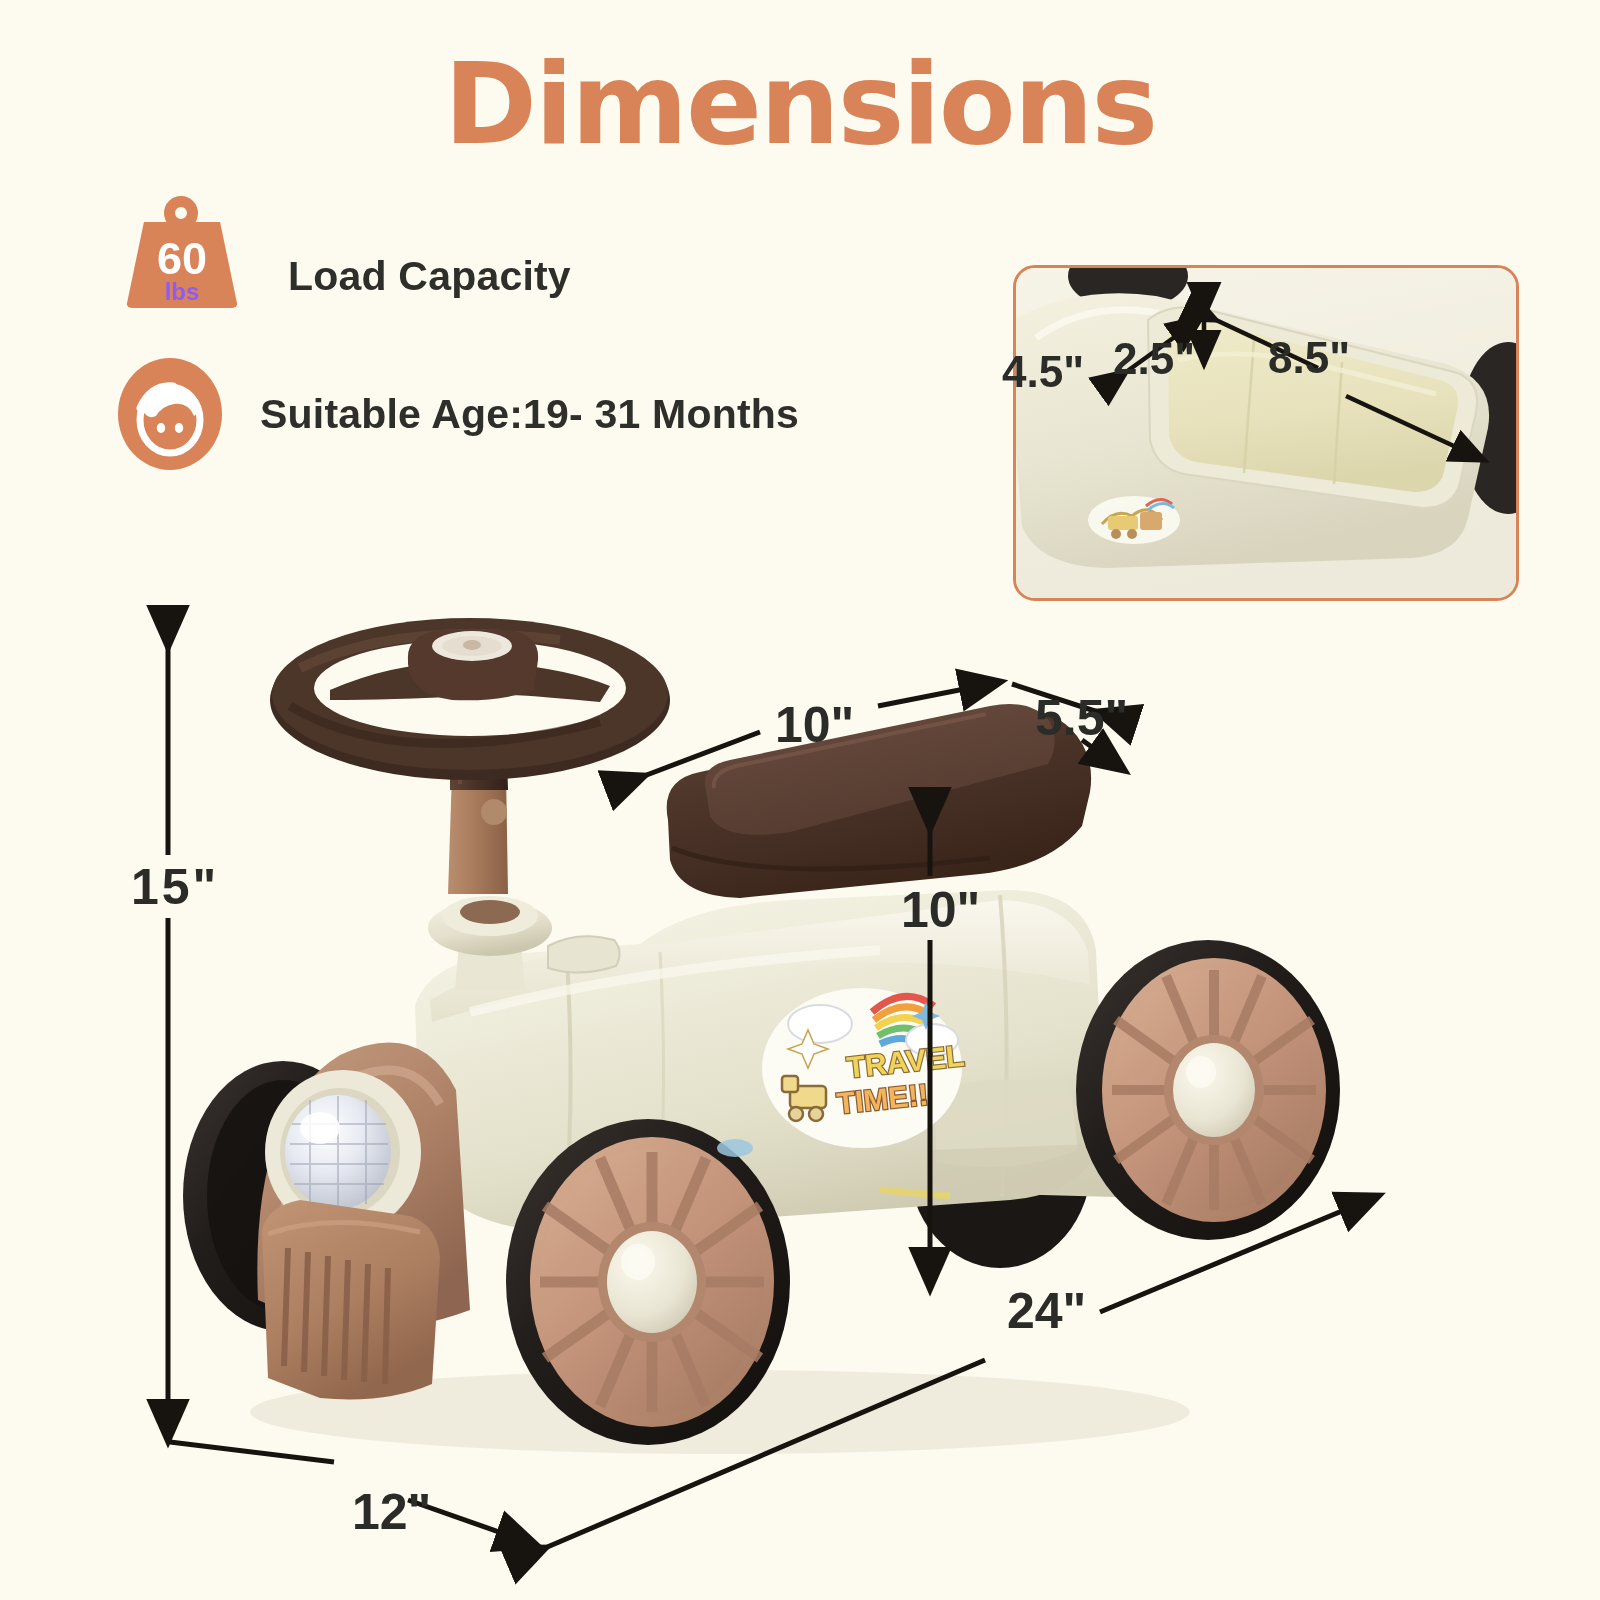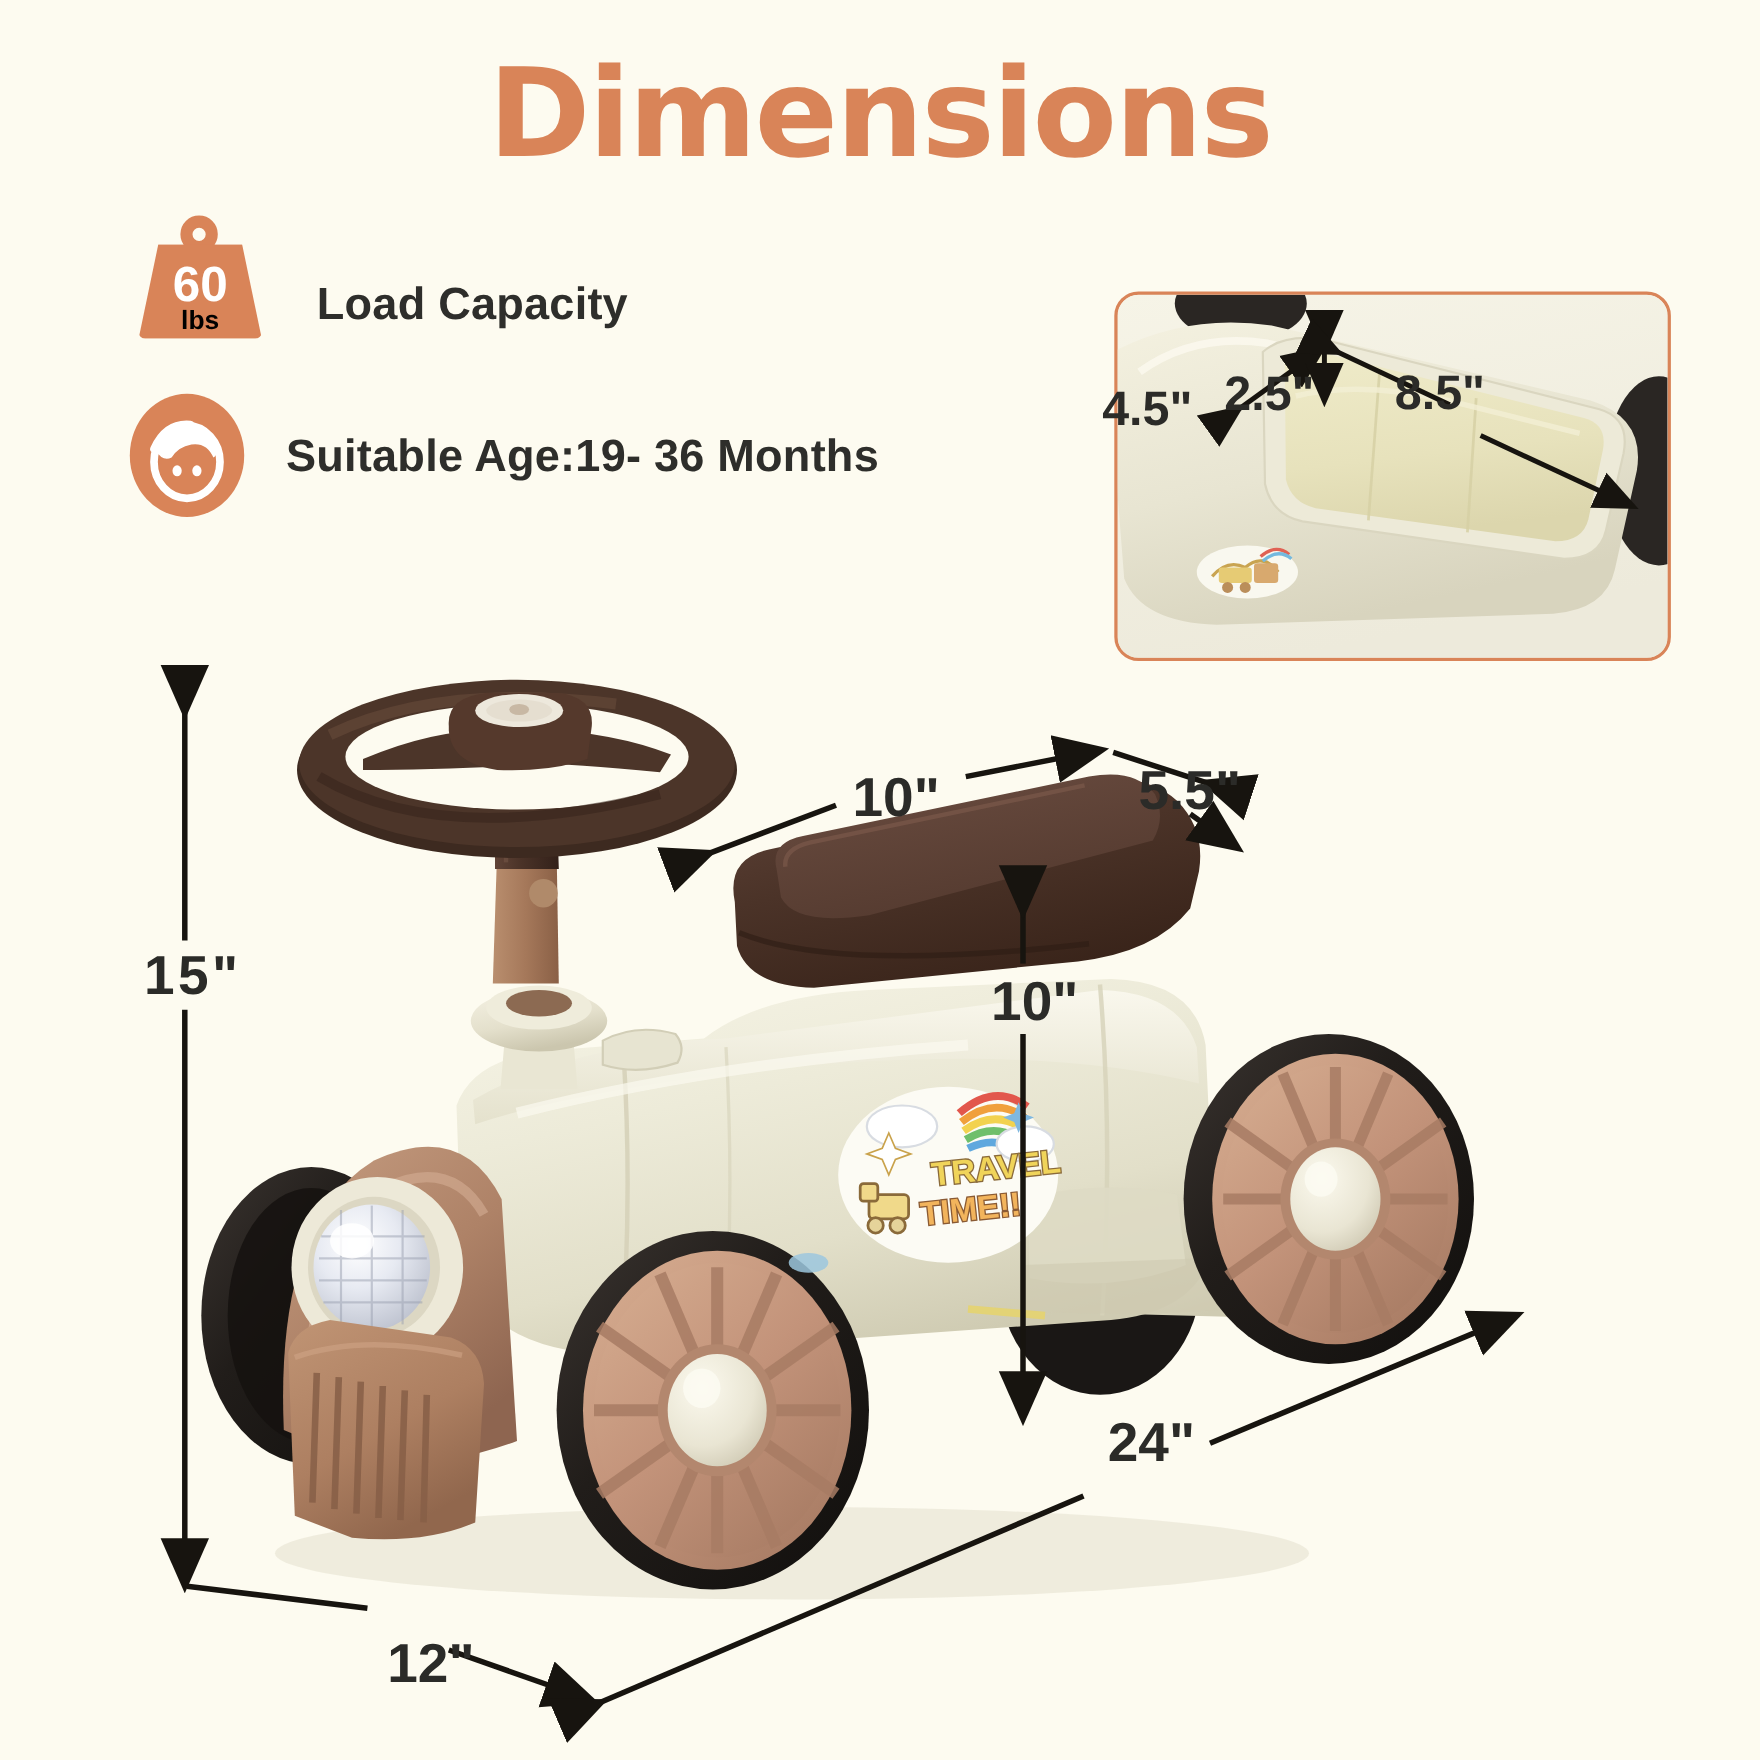--- a/index.html
+++ b/index.html
@@ -91,21 +91,21 @@
     font-size: 45px;
     font-weight: bold;
     font-family: "Liberation Sans", sans-serif;
     line-height: 1;
   }
   .weight-unit {
     position: absolute;
     left: 0; top: 84px;
     width: 112px;
     text-align: center;
-    color: #000000;
+    color: #8b5cf6;
     font-size: 24px;
     font-weight: bold;
     font-family: "Liberation Sans", sans-serif;
     line-height: 1;
   }
 
   
   .child-icon {
     position: relative;
     width: 104px;
@@ -185,21 +185,21 @@
 
         <ellipse cx="52" cy="62" rx="30" ry="33" fill="none" stroke="#FFFFFF" stroke-width="7"></ellipse>
 
         <path d="M 24 52 Q 34 28 54 30 Q 74 31 79 50 Q 80 56 76 58 Q 70 44 56 46 Q 44 48 38 58 Q 30 62 24 52 Z" fill="#FFFFFF"></path>
         <path d="M 22 50 Q 33 26 55 28" fill="none" stroke="#FFFFFF" stroke-width="7" stroke-linecap="round"></path>
 
         <ellipse cx="43" cy="70" rx="4.2" ry="5" fill="#FFFFFF"></ellipse>
         <ellipse cx="61" cy="70" rx="4.2" ry="5" fill="#FFFFFF"></ellipse>
       </svg>
     </div>
-    <div class="feature-label" id="age-label">Suitable Age:19- 36 Months</div>
+    <div class="feature-label" id="age-label">Suitable Age:19- 31 Months</div>
   </div>
 
   <div id="inset-panel">
     <svg width="500" height="330" viewBox="0 0 500 330">
       <defs>
         <linearGradient id="insetBg" x1="0" y1="0" x2="0.3" y2="1">
           <stop offset="0%" stop-color="#F6F4E7"></stop>
           <stop offset="100%" stop-color="#EDEADB"></stop>
         </linearGradient>
         <linearGradient id="shellG" x1="0" y1="0" x2="0.4" y2="1">

